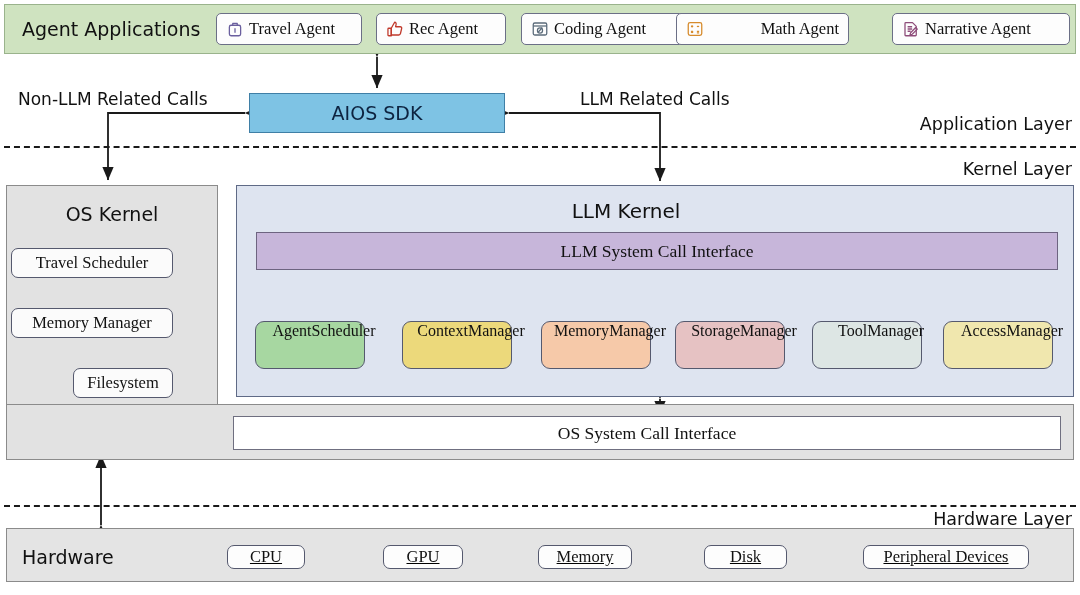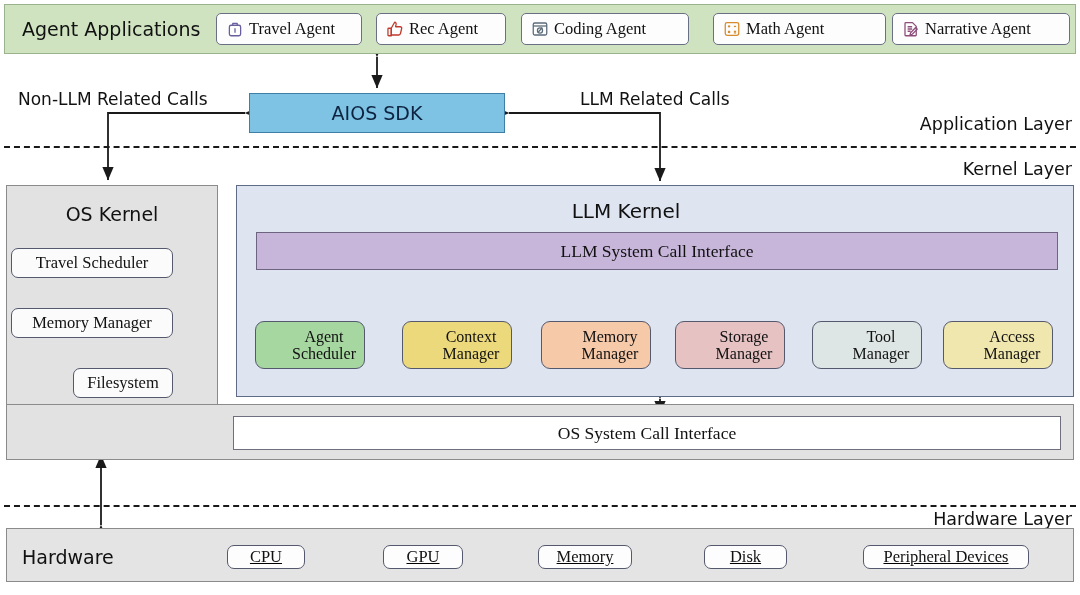--- a/index.html
+++ b/index.html
@@ -47,21 +47,21 @@
 
   
   #llm-kernel{left:236px;top:185px;width:838px;height:212px;background:#dee4f0;border:1.4px solid #5f6a86;}
   #llm-kernel-title{left:236px;top:199px;width:780px;text-align:center;
        font-family:"DejaVu Sans",sans-serif;font-size:20px;color:#111;}
   #syscall{left:256px;top:232px;width:802px;height:38px;background:#c7b6da;border:1.3px solid #6d6480;
        display:flex;align-items:center;justify-content:center;}
   #syscall span{font-size:17.5px;color:#111;}
 
   .mgr{top:321px;width:110px;height:48px;border-radius:9px;border:1.5px solid #55596e;
-       display:flex;flex-direction:column;align-items:center;justify-content:center;line-height:1.07;padding-left:28px;}
+       display:flex;flex-direction:row;justify-content:center;line-height:1.07;padding-left:28px;}
   .mgr span{font-size:16px;color:#111;white-space:nowrap;}
 
   
   #os-band{left:6px;top:404px;width:1068px;height:56px;background:#e2e2e2;border:1px solid #8b8b8b;}
   #os-sci{left:233px;top:416px;width:828px;height:34px;background:#ffffff;border:1.3px solid #6f6f80;
        display:flex;align-items:center;justify-content:center;}
   #os-sci span{font-size:17.5px;color:#111;}
 
   
   #hw-band{left:6px;top:528px;width:1068px;height:54px;background:#e4e4e4;border:1px solid #8b8b8b;}
@@ -134,21 +134,21 @@
       </div>
       <div class="abs agent-chip" style="left: 521px; width: 168px;">
         <svg class="ico" viewBox="0 0 24 24" fill="none" stroke="#5b6b7a" stroke-width="1.7" stroke-linejoin="round">
           <rect x="3" y="4" width="18" height="16" rx="2"></rect>
           <path d="M3 8h18"></path>
           <path d="M9.5 16.5 15 10"></path>
           <circle cx="12" cy="14" r="3.4"></circle>
         </svg>
         <span class="lbl">Coding Agent</span>
       </div>
-      <div class="abs agent-chip" style="left: 713px; width: 173px;">
+      <div class="abs agent-chip" style="left: 676px; width: 173px; justify-content: space-between;">
         <svg class="ico" viewBox="0 0 24 24" fill="none" stroke="#d68b2c" stroke-width="1.7" stroke-linejoin="round">
           <rect x="3" y="3.5" width="18" height="17" rx="2.4"></rect>
           <path d="M6.6 8.6h3M8.1 7.1v3"></path>
           <path d="M14.5 8.6h3"></path>
           <path d="M6.9 14.6l2.4 2.6M9.3 14.6l-2.4 2.6"></path>
           <path d="M14.5 15.1h3M14.5 17.1h3"></path>
         </svg>
         <span class="lbl">Math Agent</span>
       </div>
       <div class="abs agent-chip" style="left: 892px; width: 178px;">

